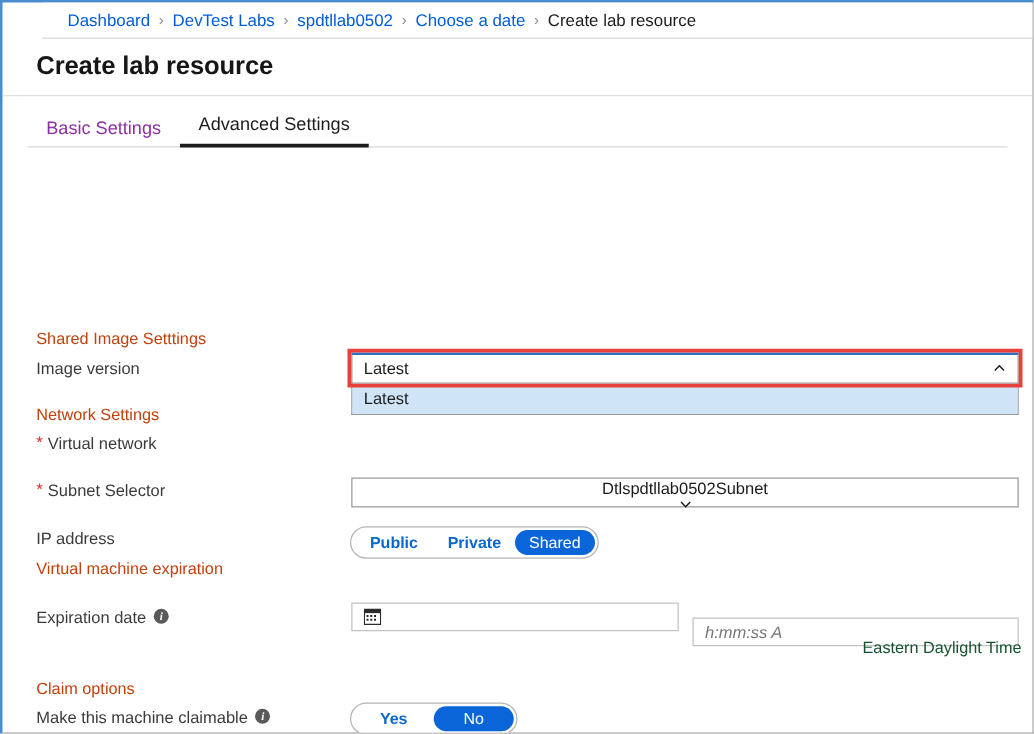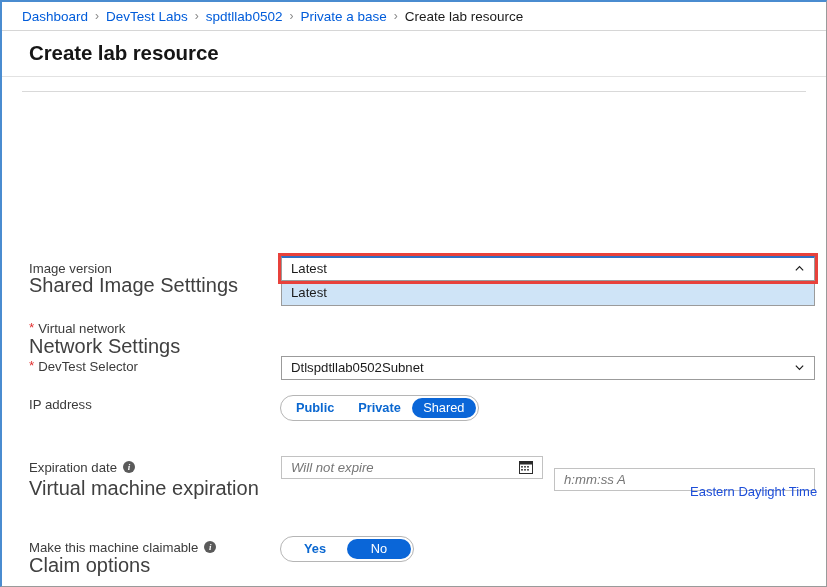--- a/index.html
+++ b/index.html
@@ -26,20 +26,21 @@
 
   
   .breadcrumb-bar {
     height: 29px;
     box-sizing: border-box;
     display: flex;
     align-items: center;
     padding-left: 20px;
     background: #ffffff;
     border-bottom: 1px solid #d6d6d6;
+    margin-left: 32px;
   }
   .crumb {
     font-size: 13.5px;
     color: #015cda;
     white-space: nowrap;
   }
   .crumb.current {
     color: #1b1b1b;
   }
   .crumb-sep {
@@ -101,24 +102,23 @@
     z-index: 1;
   }
 
   
   .form {
     position: relative;
     padding: 0 0 0 0;
   }
   .section-head {
     position: absolute;
-    font-size: 20px;
-    color: #404040;
-    white-space: nowrap;
-    margin-top: 37px;
+    font-size: 13px;
+    color: #c2410c;
+    white-space: nowrap;
   }
   .field-label {
     position: absolute;
     font-size: 13.2px;
     color: #3b3b3b;
     white-space: nowrap;
     display: flex;
     align-items: center;
   }
   .req-star {
@@ -238,46 +238,50 @@
   .cal-icon {
     width: 14px;
     height: 14px;
     flex: none;
     position: relative;
   }
 
   .helper-text {
     position: absolute;
     font-size: 13px;
-    color: #1d4ed8;
+    color: #14532d;
     white-space: nowrap;
   }
 </style>
 </head>
 <body>
 
 <div id="app">
 
   <div class="breadcrumb-bar">
     <span class="crumb">Dashboard</span>
     <span class="crumb-sep">›</span>
     <span class="crumb">DevTest Labs</span>
     <span class="crumb-sep">›</span>
     <span class="crumb">spdtllab0502</span>
     <span class="crumb-sep">›</span>
-    <span class="crumb">Private a base</span>
+    <span class="crumb">Choose a date</span>
     <span class="crumb-sep">›</span>
     <span class="crumb current">Create lab resource</span>
   </div>
 
   <div class="title-block">
     <div class="page-title">Create lab resource</div>
   </div>
 
   <div class="tabs-wrap">
+    <div class="tabs">
+      <div class="tab inactive">Basic Settings</div>
+      <div class="tab active">Advanced Settings</div>
+    </div>
     <div class="tabs-baseline"></div>
   </div>
 
   <div class="form">
 
     <div class="section-head" style="left:27px; top:145px;">Shared Image Setttings</div>
 
     <div class="field-label" style="left:27px; top:169px;">
       <span>Image version</span>
     </div>
@@ -297,49 +301,48 @@
 
     <div class="section-head" style="left:27px; top:206px;">Network Settings</div>
 
     <div class="field-label" style="left:27px; top:229px;">
       <span class="req-star">*</span>
       <span>Virtual network</span>
     </div>
 
     <div class="field-label" style="left:27px; top:267px;">
       <span class="req-star">*</span>
-      <span>DevTest Selector</span>
-    </div>
-
-    <div class="ctrl" style="left:279px; top:264px; width:534px; height:24px;">
+      <span>Subnet Selector</span>
+    </div>
+
+    <div class="ctrl" style="left:279px; top:264px; width:534px; height:24px;flex-direction:column;">
       <span class="val">Dtlspdtllab0502Subnet</span>
       <svg class="chev" viewBox="0 0 12 12">
         <polyline points="2,4 6,8 10,4" fill="none" stroke="#1b1b1b" stroke-width="1.3"></polyline>
       </svg>
     </div>
 
     <div class="field-label" style="left:27px; top:305px;">
       <span>IP address</span>
     </div>
 
     <div class="pillgroup" style="left:278px; top:303px; width:199px; height:26px;">
       <div class="pill">Public</div>
       <div class="pill">Private</div>
       <div class="pill on">Shared</div>
     </div>
 
-    <div class="section-head" style="left:27px; top:348px;text-align:center;">Virtual machine expiration</div>
+    <div class="section-head" style="left:27px; top:329px;text-align:center;">Virtual machine expiration</div>
 
     <div class="field-label" style="left:27px; top:368px;align-items:center;">
       <span>Expiration date</span>
       <span class="info-icon">i</span>
     </div>
 
     <div class="ctrl" style="left:279px; top:364px; width:262px; height:23px; border-color:#c2c2c2;">
-      <span class="ph">Will not expire</span>
       <svg class="cal-icon" viewBox="0 0 14 14">
         <rect x="0.5" y="1.5" width="13" height="12" fill="#ffffff" stroke="#2b2b2b" stroke-width="1"></rect>
         <rect x="0.5" y="1.5" width="13" height="3" fill="#2b2b2b"></rect>
         <rect x="2.2" y="6" width="1.6" height="1.6" fill="#2b2b2b"></rect>
         <rect x="5.2" y="6" width="1.6" height="1.6" fill="#2b2b2b"></rect>
         <rect x="8.2" y="6" width="1.6" height="1.6" fill="#2b2b2b"></rect>
         <rect x="2.2" y="9" width="1.6" height="1.6" fill="#2b2b2b"></rect>
         <rect x="5.2" y="9" width="1.6" height="1.6" fill="#2b2b2b"></rect>
         <rect x="8.2" y="9" width="1.6" height="1.6" fill="#2b2b2b"></rect>
       </svg>

